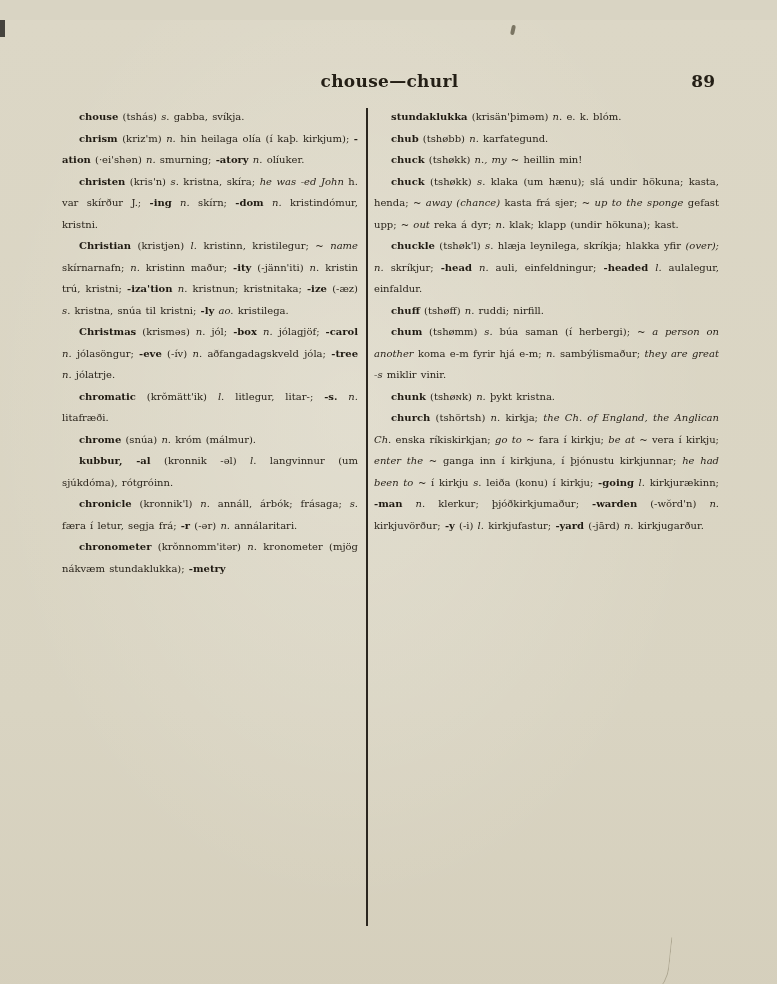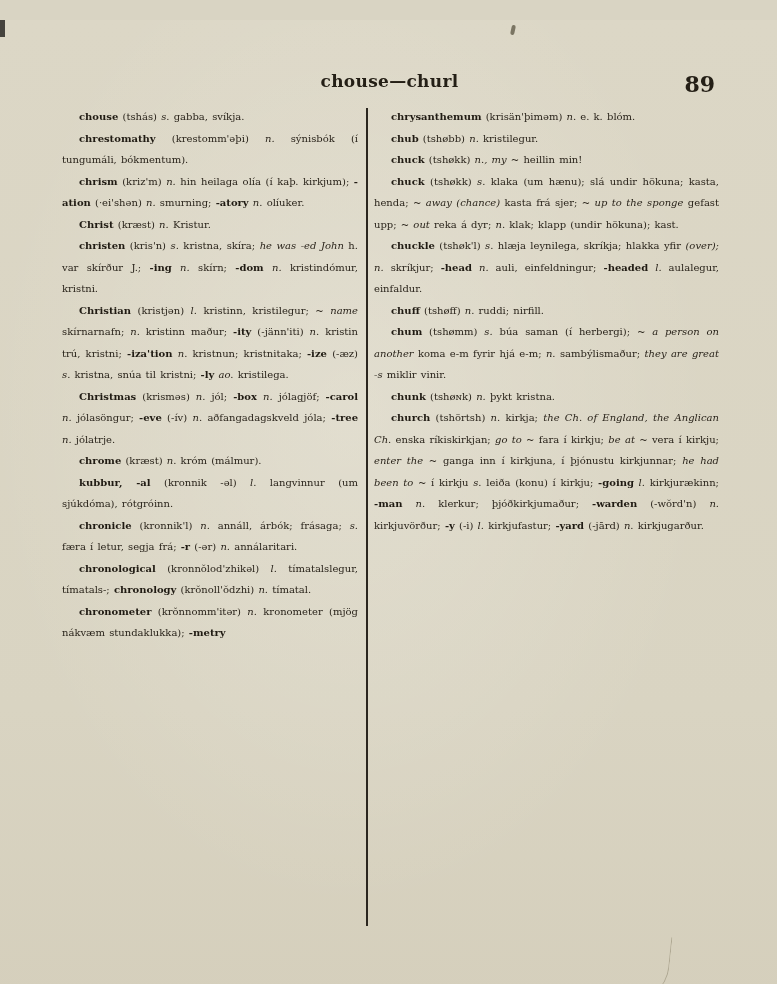--- a/index.html
+++ b/index.html
@@ -59,21 +59,21 @@
     font-weight: bold;
     font-size: 17px;
     letter-spacing: 0.3px;
     color: #241f16;
   }
   .pagenum {
     position: absolute;
     right: 2px;
     top: 0;
     font-weight: bold;
-    font-size: 22px;
+    font-size: 17px;
     color: #241f16;
   }
   .columns {
     position: absolute;
     top: 86px;
     left: 62px;
     right: 58px;
     height: 824px;
     display: flex;
     overflow: hidden;
@@ -111,36 +111,34 @@
   <div class="hairline"></div>
 
   <header class="header">
     <span class="title">chouse—churl</span>
     <span class="pagenum">89</span>
   </header>
 
   <div class="columns">
     <div class="col col-left">
         <p class="entry"><span class="b">chouse</span><span class="r"> (tshás) </span><span class="i">s.</span><span class="r"> gabba, svíkja.</span></p>
-        <p class="entry"><span class="b">chrestomathy</span><span class="r"> (krestomm'əþi) </span><span class="i">n.</span><span class="r"> sýnisbók (í tungumáli, bókmentum).</span></p>
         <p class="entry"><span class="b">chrism</span><span class="r"> (kriz'm) </span><span class="i">n.</span><span class="r"> hin heilaga olía (í kaþ. kirkjum); </span><span class="b">-ation</span><span class="r"> (·ei'shən) </span><span class="i">n.</span><span class="r"> smurning; </span><span class="b">-atory</span><span class="r"> </span><span class="i">n.</span><span class="r"> olíuker.</span></p>
-        <p class="entry"><span class="b">Christ</span><span class="r"> (kræst) </span><span class="i">n.</span><span class="r"> Kristur.</span></p>
         <p class="entry"><span class="b">christen</span><span class="r"> (kris'n) </span><span class="i">s.</span><span class="r"> kristna, skíra; </span><span class="i">he was -ed John</span><span class="r"> h. var skírður J.; </span><span class="b">-ing</span><span class="r"> </span><span class="i">n.</span><span class="r"> skírn; </span><span class="b">-dom</span><span class="r"> </span><span class="i">n.</span><span class="r"> kristindómur, kristni.</span></p>
         <p class="entry"><span class="b">Christian</span><span class="r"> (kristjən) </span><span class="i">l.</span><span class="r"> kristinn, kristilegur; ~ </span><span class="i">name</span><span class="r"> skírnarnafn; </span><span class="i">n.</span><span class="r"> kristinn maður; </span><span class="b">-ity</span><span class="r"> (-jänn'iti) </span><span class="i">n.</span><span class="r"> kristin trú, kristni; </span><span class="b">-iza'tion</span><span class="r"> </span><span class="i">n.</span><span class="r"> kristnun; kristnitaka; </span><span class="b">-ize</span><span class="r"> (-æz) </span><span class="i">s.</span><span class="r"> kristna, snúa til kristni; </span><span class="b">-ly</span><span class="r"> </span><span class="i">ao.</span><span class="r"> kristilega.</span></p>
         <p class="entry"><span class="b">Christmas</span><span class="r"> (krisməs) </span><span class="i">n.</span><span class="r"> jól; </span><span class="b">-box</span><span class="r"> </span><span class="i">n.</span><span class="r"> jólagjöf; </span><span class="b">-carol</span><span class="r"> </span><span class="i">n.</span><span class="r"> jólasöngur; </span><span class="b">-eve</span><span class="r"> (-ív) </span><span class="i">n.</span><span class="r"> aðfangadagskveld jóla; </span><span class="b">-tree</span><span class="r"> </span><span class="i">n.</span><span class="r"> jólatrje.</span></p>
-        <p class="entry"><span class="b">chrome</span><span class="r"> (kræst) </span><span class="i">n.</span><span class="r"> króm (málmur).</span></p>
+        <p class="entry"><span class="b">chromatic</span><span class="r"> (krŏmätt'ik) </span><span class="i">l.</span><span class="r"> litlegur, litar-; </span><span class="b">-s.</span><span class="r"> </span><span class="i">n.</span><span class="r"> litafræði.</span></p>
+        <p class="entry"><span class="b">chrome</span><span class="r"> (snúa) </span><span class="i">n.</span><span class="r"> króm (málmur).</span></p>
         <p class="entry"><span class="b">kubbur, -al</span><span class="r"> (kronnik -əl) </span><span class="i">l.</span><span class="r"> langvinnur (um sjúkdóma), rótgróinn.</span></p>
         <p class="entry"><span class="b">chronicle</span><span class="r"> (kronnik'l) </span><span class="i">n.</span><span class="r"> annáll, árbók; frásaga; </span><span class="i">s.</span><span class="r"> færa í letur, segja frá; </span><span class="b">-r</span><span class="r"> (-ər) </span><span class="i">n.</span><span class="r"> annálaritari.</span></p>
-        <p class="entry"><span class="b">chronological</span><span class="r"> (kronnŏlod'zhikəl) </span><span class="i">l.</span><span class="r"> tímatalslegur, tímatals-; </span><span class="b">chronology</span><span class="r"> (krŏnoll'ŏdzhi) </span><span class="i">n.</span><span class="r"> tímatal.</span></p>
         <p class="entry"><span class="b">chronometer</span><span class="r"> (krŏnnomm'itər) </span><span class="i">n.</span><span class="r"> kronometer (mjög nákvæm stundaklukka); </span><span class="b">-metry</span></p>
       </div>
     <div class="divider"></div>
     <div class="col col-right">
-        <p class="entry"><span class="b">chrysanthemum</span><span class="r"> (krisän'þiməm) </span><span class="i">n.</span><span class="r"> e. k. blóm.</span></p>
-        <p class="entry"><span class="b">chub</span><span class="r"> (tshøbb) </span><span class="i">n.</span><span class="r"> kristilegur.</span></p>
+        <p class="entry"><span class="b">stundaklukka</span><span class="r"> (krisän'þiməm) </span><span class="i">n.</span><span class="r"> e. k. blóm.</span></p>
+        <p class="entry"><span class="b">chub</span><span class="r"> (tshøbb) </span><span class="i">n.</span><span class="r"> karfategund.</span></p>
         <p class="entry"><span class="b">chuck</span><span class="r"> (tshøkk) </span><span class="i">n., my ~</span><span class="r"> heillin min!</span></p>
         <p class="entry"><span class="b">chuck</span><span class="r"> (tshøkk) </span><span class="i">s.</span><span class="r"> klaka (um hænu); slá undir hökuna; kasta, henda; ~ </span><span class="i">away (chance)</span><span class="r"> kasta frá sjer; ~ </span><span class="i">up to the sponge</span><span class="r"> gefast upp; ~ </span><span class="i">out</span><span class="r"> reka á dyr; </span><span class="i">n.</span><span class="r"> klak; klapp (undir hökuna); kast.</span></p>
         <p class="entry"><span class="b">chuckle</span><span class="r"> (tshøk'l) </span><span class="i">s.</span><span class="r"> hlæja leynilega, skríkja; hlakka yfir </span><span class="i">(over);</span><span class="r"> </span><span class="i">n.</span><span class="r"> skríkjur; </span><span class="b">-head</span><span class="r"> </span><span class="i">n.</span><span class="r"> auli, einfeldningur; </span><span class="b">-headed</span><span class="r"> </span><span class="i">l.</span><span class="r"> aulalegur, einfaldur.</span></p>
         <p class="entry"><span class="b">chuff</span><span class="r"> (tshøff) </span><span class="i">n.</span><span class="r"> ruddi; nirfill.</span></p>
         <p class="entry"><span class="b">chum</span><span class="r"> (tshømm) </span><span class="i">s.</span><span class="r"> búa saman (í herbergi); ~ </span><span class="i">a person on another</span><span class="r"> koma e-m fyrir hjá e-m; </span><span class="i">n.</span><span class="r"> sambýlismaður; </span><span class="i">they are great -s</span><span class="r"> miklir vinir.</span></p>
         <p class="entry"><span class="b">chunk</span><span class="r"> (tshøɴk) </span><span class="i">n.</span><span class="r"> þykt kristna.</span></p>
         <p class="entry"><span class="b">church</span><span class="r"> (tshörtsh) </span><span class="i">n.</span><span class="r"> kirkja; </span><span class="i">the Ch. of England, the Anglican Ch.</span><span class="r"> enska ríkiskirkjan; </span><span class="i">go to ~</span><span class="r"> fara í kirkju; </span><span class="i">be at ~</span><span class="r"> vera í kirkju; </span><span class="i">enter the ~</span><span class="r"> ganga inn í kirkjuna, í þjónustu kirkjunnar; </span><span class="i">he had been to ~</span><span class="r"> í kirkju </span><span class="i">s.</span><span class="r"> leiða (konu) í kirkju; </span><span class="b">-going</span><span class="r"> </span><span class="i">l.</span><span class="r"> kirkjurækinn; </span><span class="b">-man</span><span class="r"> </span><span class="i">n.</span><span class="r"> klerkur; þjóðkirkjumaður; </span><span class="b">-warden</span><span class="r"> (-wŏrd'n) </span><span class="i">n.</span><span class="r"> kirkjuvörður; </span><span class="b">-y</span><span class="r"> (-i) </span><span class="i">l.</span><span class="r"> kirkjufastur; </span><span class="b">-yard</span><span class="r"> (-jārd) </span><span class="i">n.</span><span class="r"> kirkjugarður.</span></p>
       </div>
   </div>
 </div>

